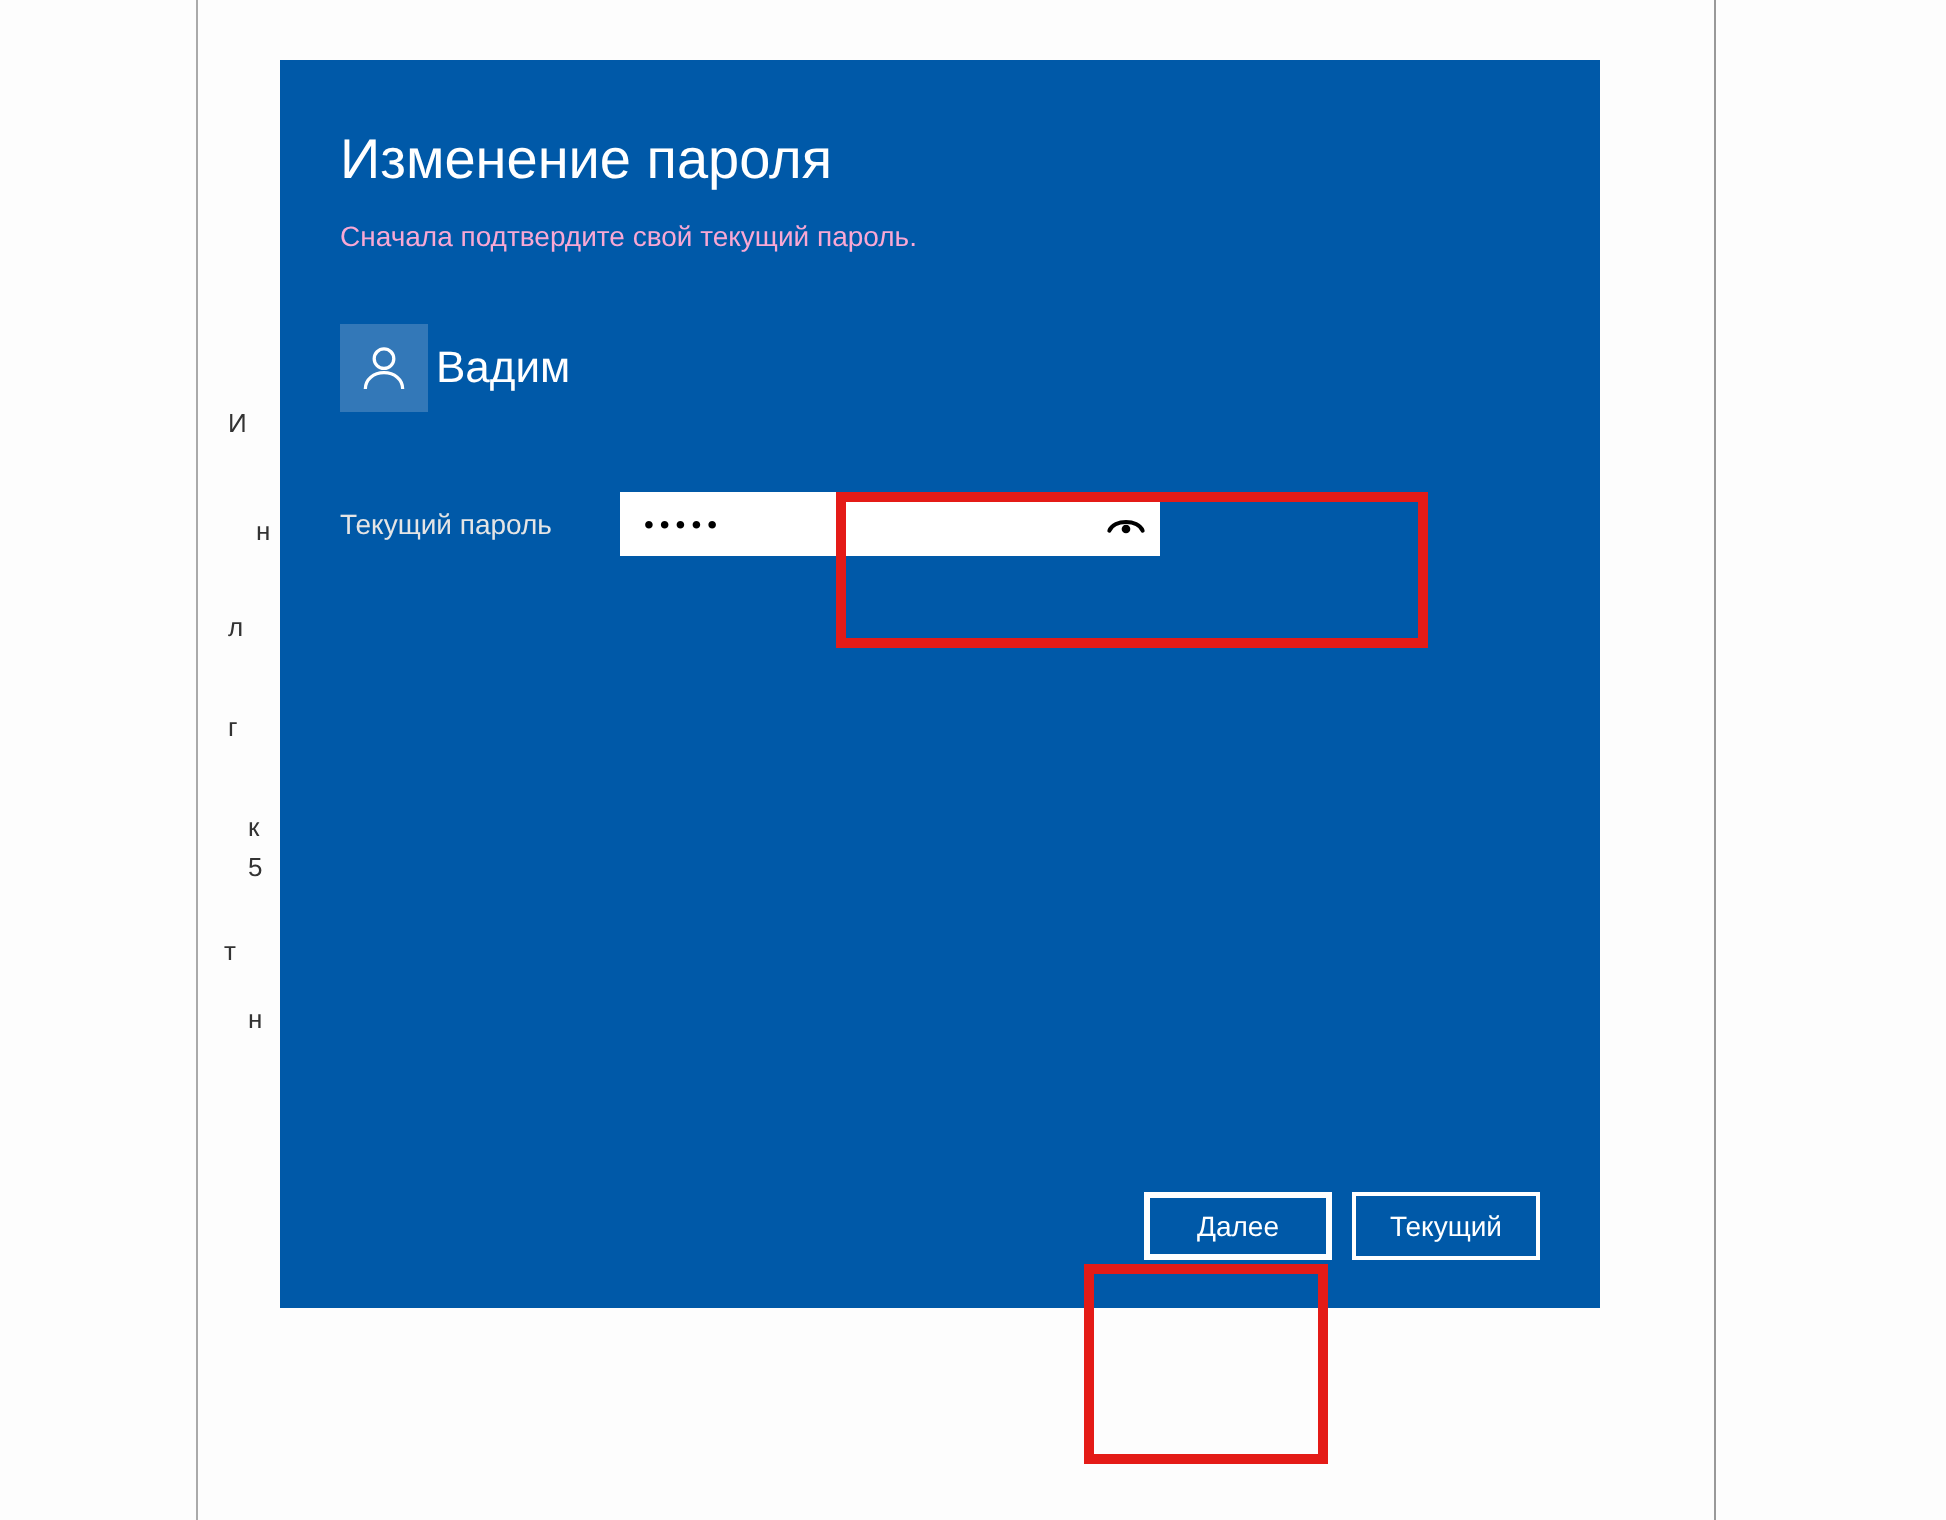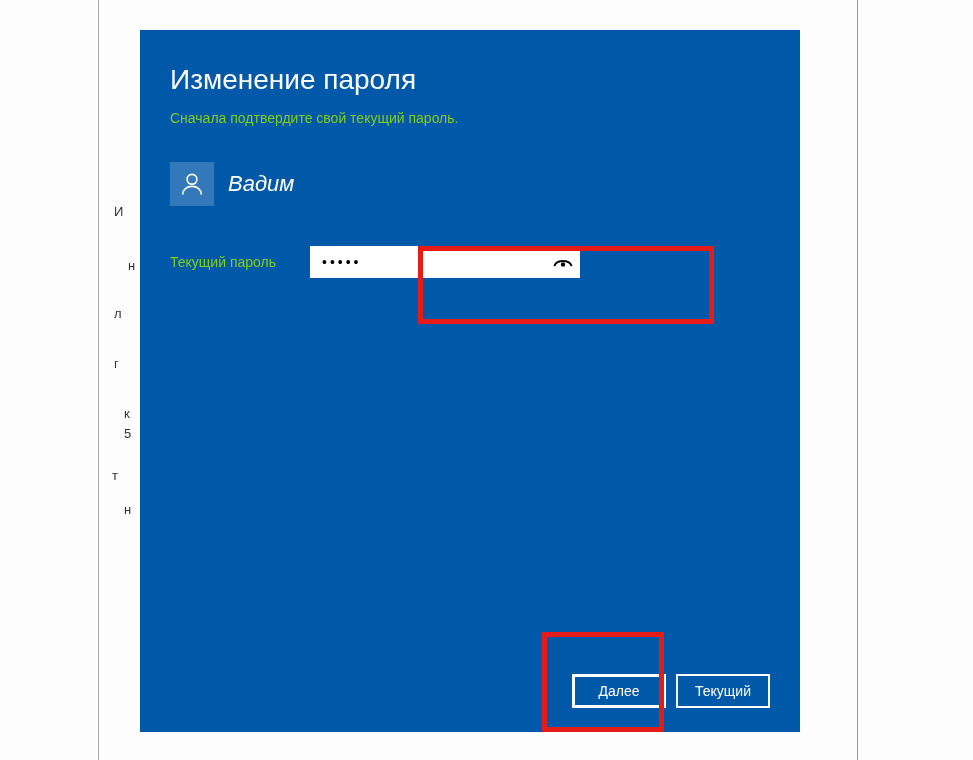--- a/index.html
+++ b/index.html
@@ -19,42 +19,41 @@
       height: 760px;
       color: #333;
       font-size: 13px;
       line-height: 40px;
     }
     .dialog {
       position: absolute;
       left: 140px;
       top: 30px;
       width: 660px;
-      height: 702px;
+      height: 624px;
       background: #0059a8;
       padding: 34px 30px 24px 30px;
       color: #ffffff;
     }
     .title {
       font-size: 28px;
       font-weight: 300;
       color: #ffffff;
       margin-bottom: 14px;
     }
     .subtitle {
       font-size: 14px;
       font-weight: 400;
-      color: #84cc16;
+      color: #f9a8d4;
     }
     .user-row {
       display: flex;
       align-items: center;
       margin-top: 36px;
-      gap: 14px;
-      font-style: italic;
+      gap: 4px;
     }
     .avatar {
       width: 44px;
       height: 44px;
       background: #3378b8;
       display: flex;
       align-items: center;
       justify-content: center;
     }
     .avatar svg { width: 28px; height: 28px; }
@@ -66,21 +65,21 @@
     .field-row {
       position: relative;
       margin-top: 40px;
       display: flex;
       align-items: center;
     }
     .field-label {
       font-size: 14px;
       width: 140px;
       flex-shrink: 0;
-      color: #84cc16;
+      color: #e5e5e5;
     }
     .input-wrap {
       position: relative;
       width: 270px;
       height: 32px;
     }
     .pwd-input {
       width: 100%;
       height: 100%;
       border: 2px solid #ffffff;

